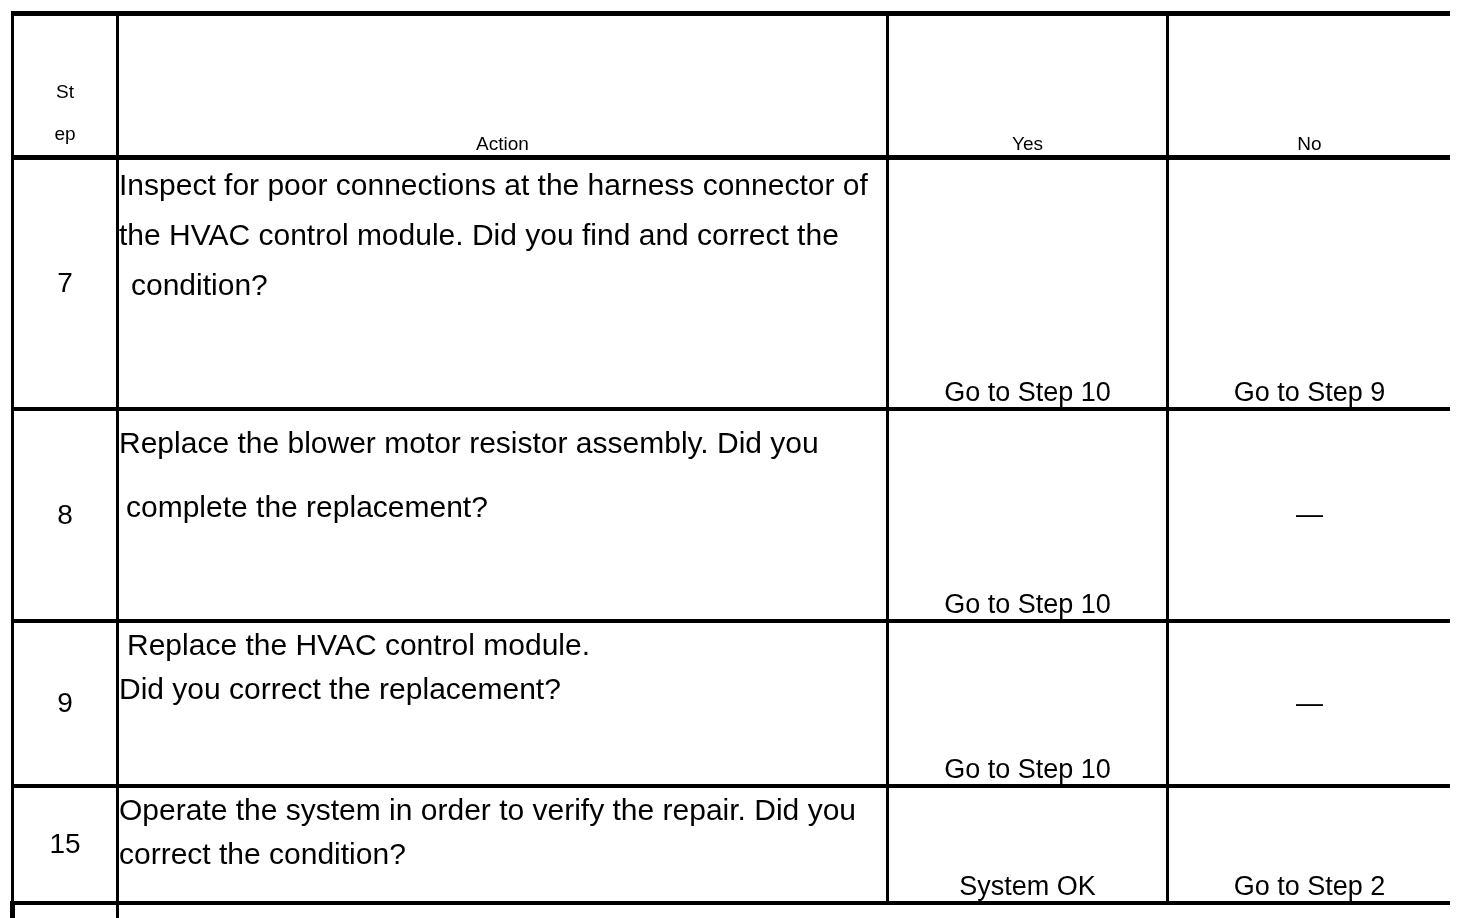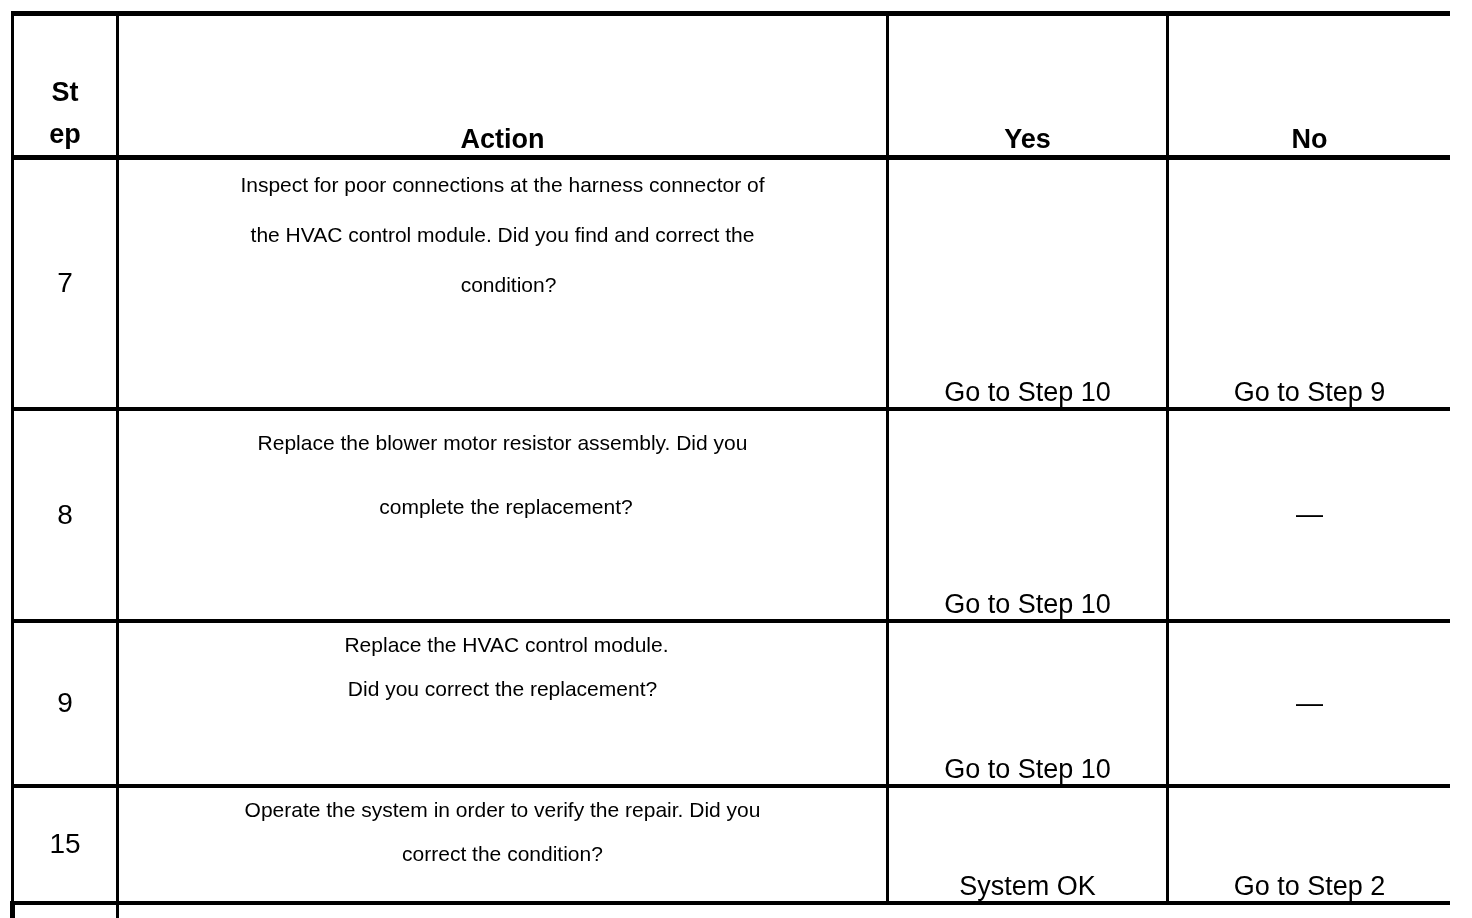--- a/index.html
+++ b/index.html
@@ -43,41 +43,40 @@
   
   tr.hdr     td { height: 144px; }
   tr.row-7   td { height: 251px; }
   tr.row-8   td { height: 212px; }
   tr.row-9   td { height: 165px; }
   tr.row-10  td { height: 117px; }
   tr.partial td { height: 40px; }
 
   
   .hd {
-    font-weight: bold;
-    font-size: 27px;
+    font-weight: normal;
+    font-size: 19px;
     text-align: center;
     vertical-align: bottom;
     padding-bottom: 14px;
   }
   .hd-step .hline { line-height: 42px; }
 
   
   .step-cell {
     text-align: center;
     vertical-align: middle;
     font-size: 28px;
   }
 
   
   .action-cell {
     vertical-align: top;
-    font-size: 21px;
+    font-size: 30px;
     padding: 10px 14px 4px 16px;
-    text-align: center;
   }
   .action-cell .ln { white-space: nowrap; }
   tr.row-7  .ln { line-height: 50px; }
   tr.row-8  .ln { line-height: 64px; }
   tr.row-9  .ln { line-height: 44px; }
   tr.row-10 .ln { line-height: 44px; }
   .ind4  { padding-left: 8px; }
   .ind7  { padding-left: 7px; }
   .ind12 { padding-left: 12px; }
 

